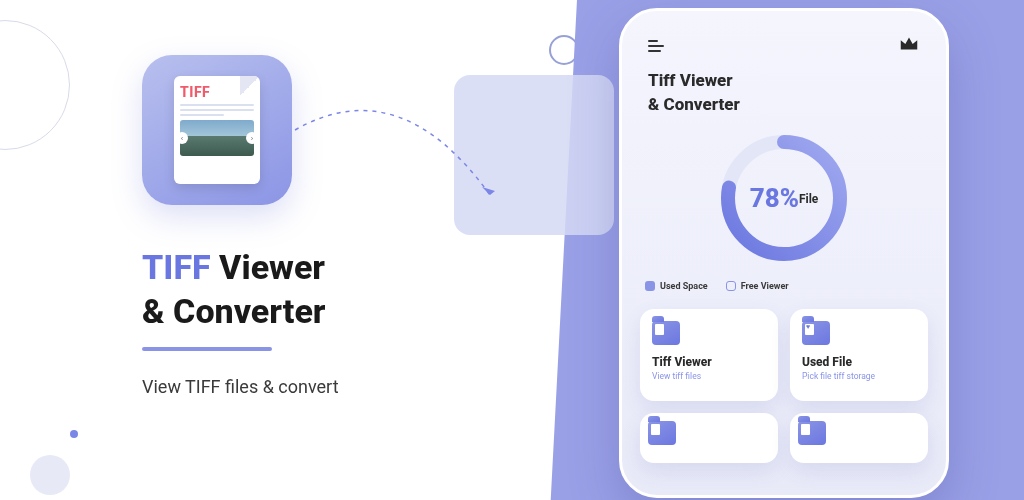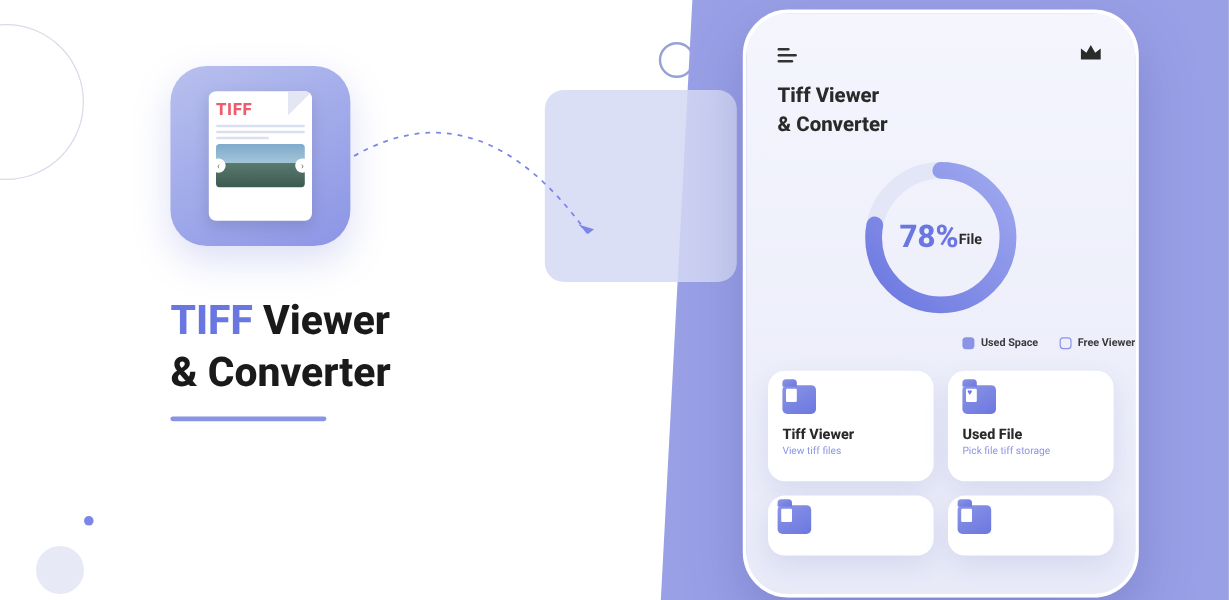--- a/index.html
+++ b/index.html
@@ -46,21 +46,21 @@
 
 .app-title { padding: 10px 26px 0; font-size: 17px; font-weight: 800; color: #2a2a2a; line-height: 1.4; }
 
 .gauge-wrap { display: flex; justify-content: center; margin-top: 14px; }
 .gauge { width: 134px; height: 134px; position: relative; }
 .gauge svg { transform: rotate(-90deg); }
 .gauge-center { position: absolute; inset: 0; display: flex; flex-direction: row; align-items: center; justify-content: center; }
 .gauge-pct { font-size: 26px; font-weight: 800; color: #6b77e0; }
 .gauge-lbl { font-size: 12px; font-weight: 700; color: #2a2a2a; margin-top: 2px; }
 
-.legend { display: flex; justify-content: flex-end; gap: 18px; margin-top: 16px; font-size: 9px; font-weight: 700; color: #3a3a3a; }
+.legend { display: flex; justify-content: flex-start; gap: 18px; margin-top: 16px; font-size: 9px; font-weight: 700; color: #3a3a3a; padding-left: 23px; }
 .legend-item { display: flex; align-items: center; gap: 5px; }
 .legend-box { width: 10px; height: 10px; border-radius: 3px; }
 .legend-box.used { background: #8a94e7; } .legend-box.free { border: 1.5px solid #8a94e7; background: transparent; }
 
 .cards { display: grid; grid-template-columns: 1fr 1fr; gap: 12px; padding: 18px 18px 0; }
 .card { background: #fff; border-radius: 14px; padding: 12px; box-shadow: 0 8px 20px rgba(80,90,170,0.12); min-height: 92px; }
 .card-icon { width: 28px; height: 24px; background: linear-gradient(150deg, #8b95e5 0%, #6b77e0 100%); border-radius: 4px; position: relative; margin-bottom: 10px; }
 .card-icon::before { content: ''; position: absolute; left: 0; top: -5px; width: 12px; height: 6px; background: linear-gradient(150deg, #8b95e5, #6b77e0); border-radius: 3px 3px 0 0; }
 .card-icon .badge { position: absolute; left: 3px; top: 3px; width: 9px; height: 11px; background: #fff; border-radius: 1px; }
 .card-icon .badge.heart::after { content: '♥'; position: absolute; left: 1px; top: -1px; font-size: 7px; color: #6b77e0; }
@@ -94,21 +94,21 @@
       </div>
     </div>
   </div>
 
   <h1 class="headline">
     <span class="accent">TIFF</span><span> Viewer</span><br>
     <span>&amp; Converter</span>
   </h1>
   <div class="underline"></div>
   <p class="sub">
-    <br>
+    <span>View TIFF files &amp; convert</span><br>
   </p>
 </div>
 
 <svg class="connector" width="280" height="120">
   <path d="M 5 35 Q 110 -25 200 100" stroke="#7b87e6" stroke-width="1.5" stroke-dasharray="4 5" fill="none"></path>
   <polygon points="200,100 192,92 205,96" fill="#7b87e6"></polygon>
 </svg>
 
 <div class="phone">
   <div class="phone-header">

